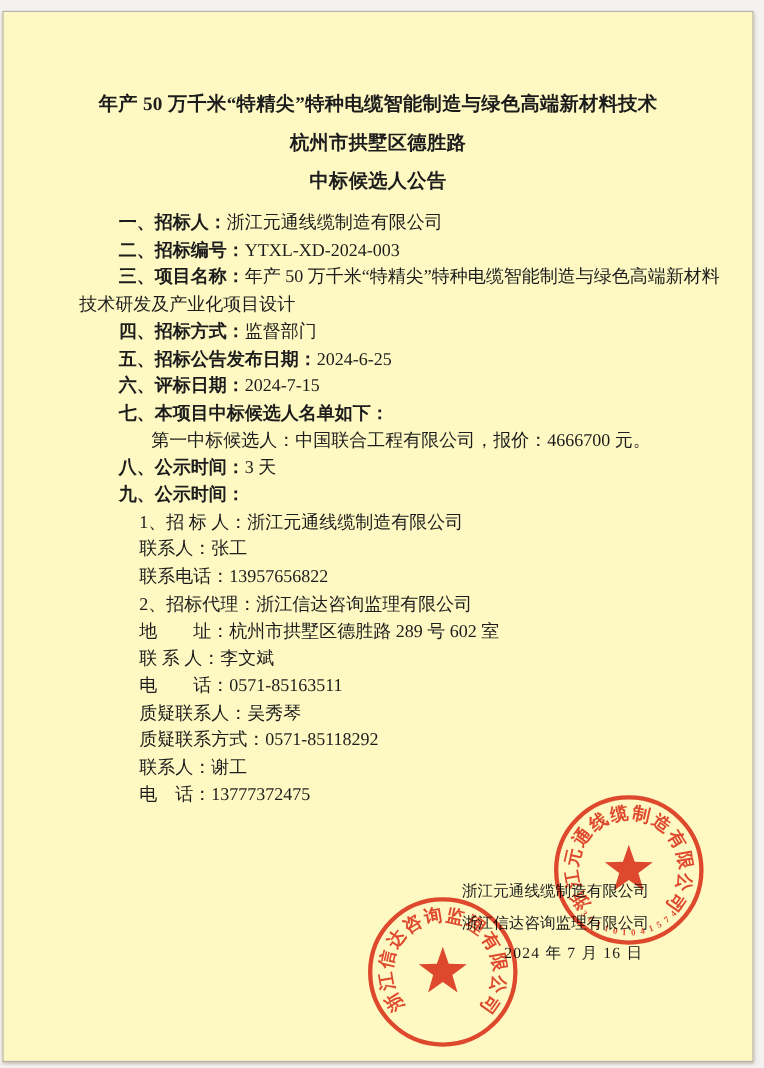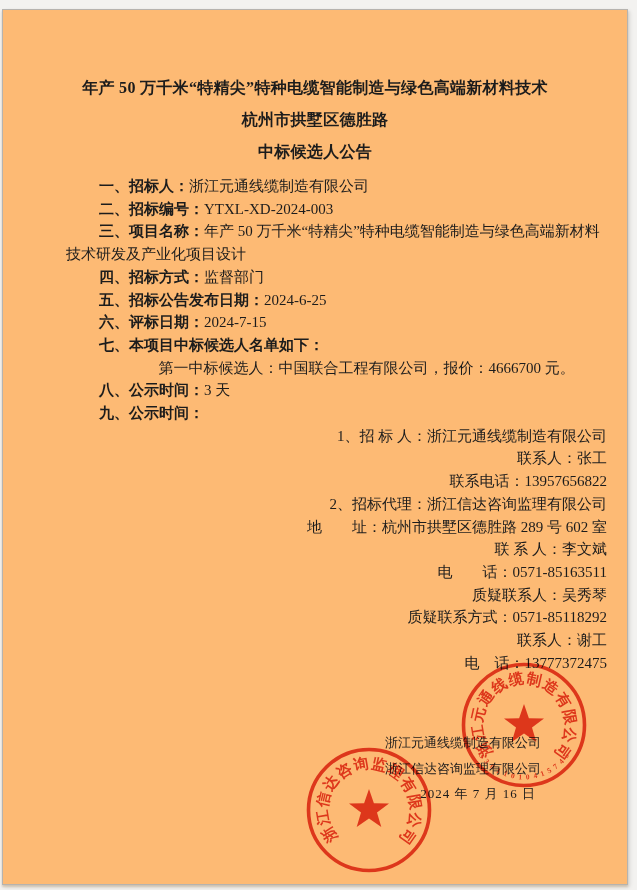--- a/index.html
+++ b/index.html
@@ -4,38 +4,38 @@
 <style>
   html,body{margin:0;padding:0;}
   body{
     width:637px;height:890px;position:relative;overflow:hidden;
     background:#f3f2f0;
     font-family:"Liberation Serif","DejaVu Serif",serif;
     color:#1c1c1c;
   }
   .page{
     position:absolute;left:2px;top:9px;width:624px;height:874px;
-    background:#fdba74;border:1px solid #b6b3af;
+    background:#fef9c3;border:1px solid #b6b3af;
     box-shadow:0 2px 2px rgba(190,170,140,.55), 2px 2px 4px rgba(0,0,0,.10);
   }
   .titles{
     position:absolute;top:62px;left:0;right:0;
     text-align:center;font-weight:bold;font-size:16px;line-height:32px;
     letter-spacing:.3px;white-space:nowrap;
   }
   .doc-body{
     position:absolute;top:165px;left:63px;right:20px;
     font-size:15px;line-height:22.7px;
   }
   .bline{white-space:nowrap;}
   .bline b{font-weight:bold;}
   .bline.n{padding-left:33px;}
   .bline.w{padding-left:0;}
-  .bline.s{padding-left:50px;text-align:right;}
-  .bline.c{padding-left:60px;text-align:center;}
+  .bline.s{padding-left:50px;}
+  .bline.c{padding-left:60px;}
   .sig{
     position:absolute;top:720px;right:86px;
     font-size:13px;line-height:25.5px;text-align:right;white-space:nowrap;
   }
   .sig .date{padding-right:5px;letter-spacing:1px;}
   .stamp{
     position:absolute;width:140px;height:140px;
     mix-blend-mode:multiply;opacity:.92;
   }
   .stamp-company{left:451px;top:645px;}

